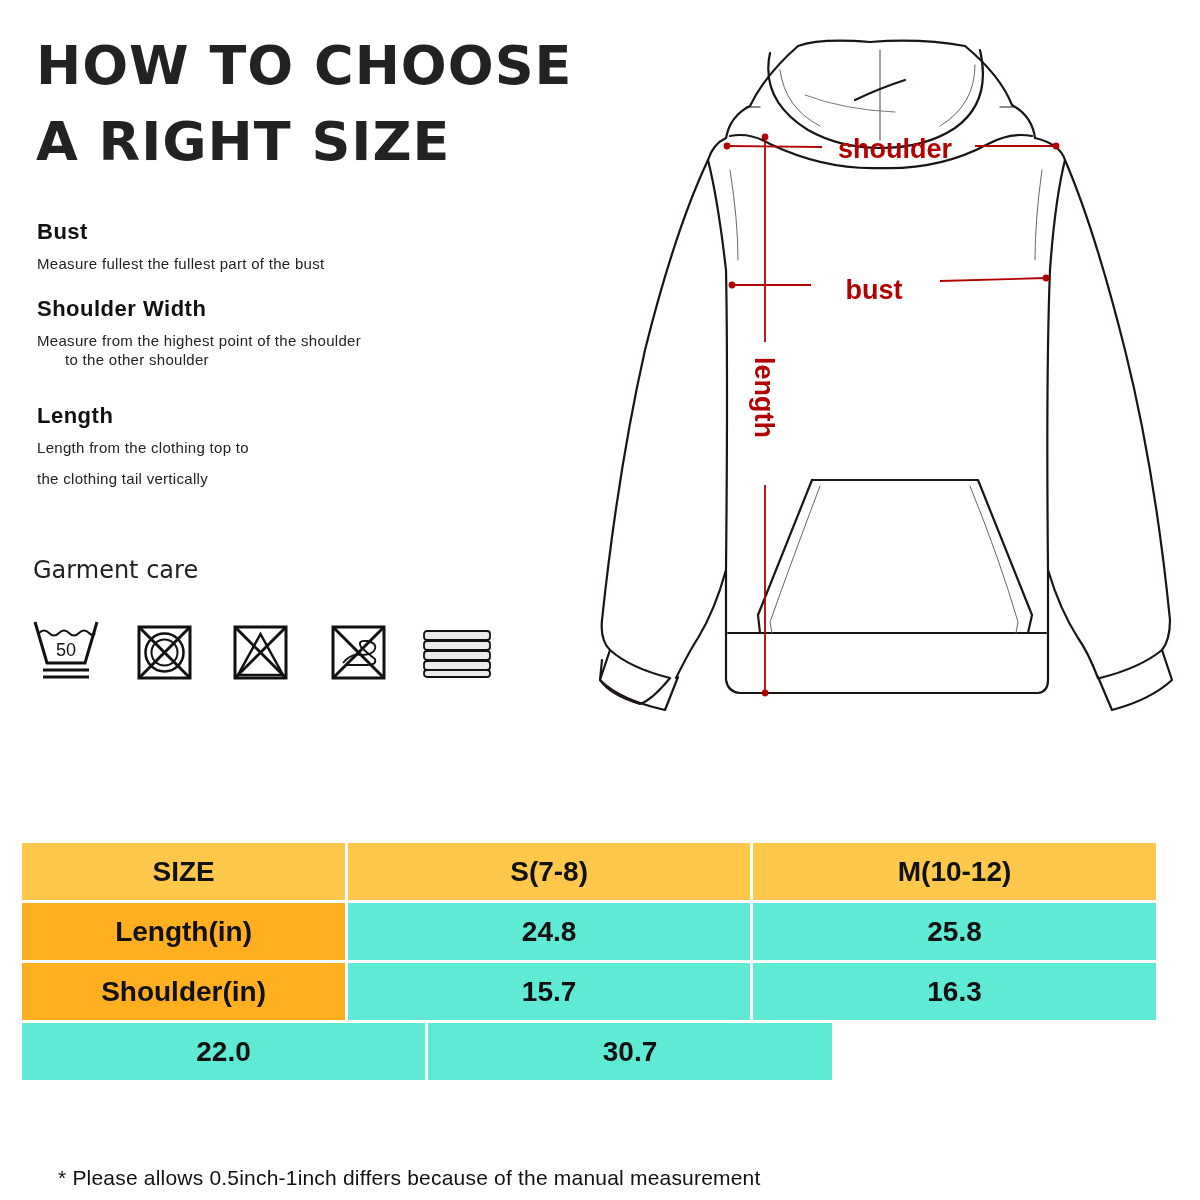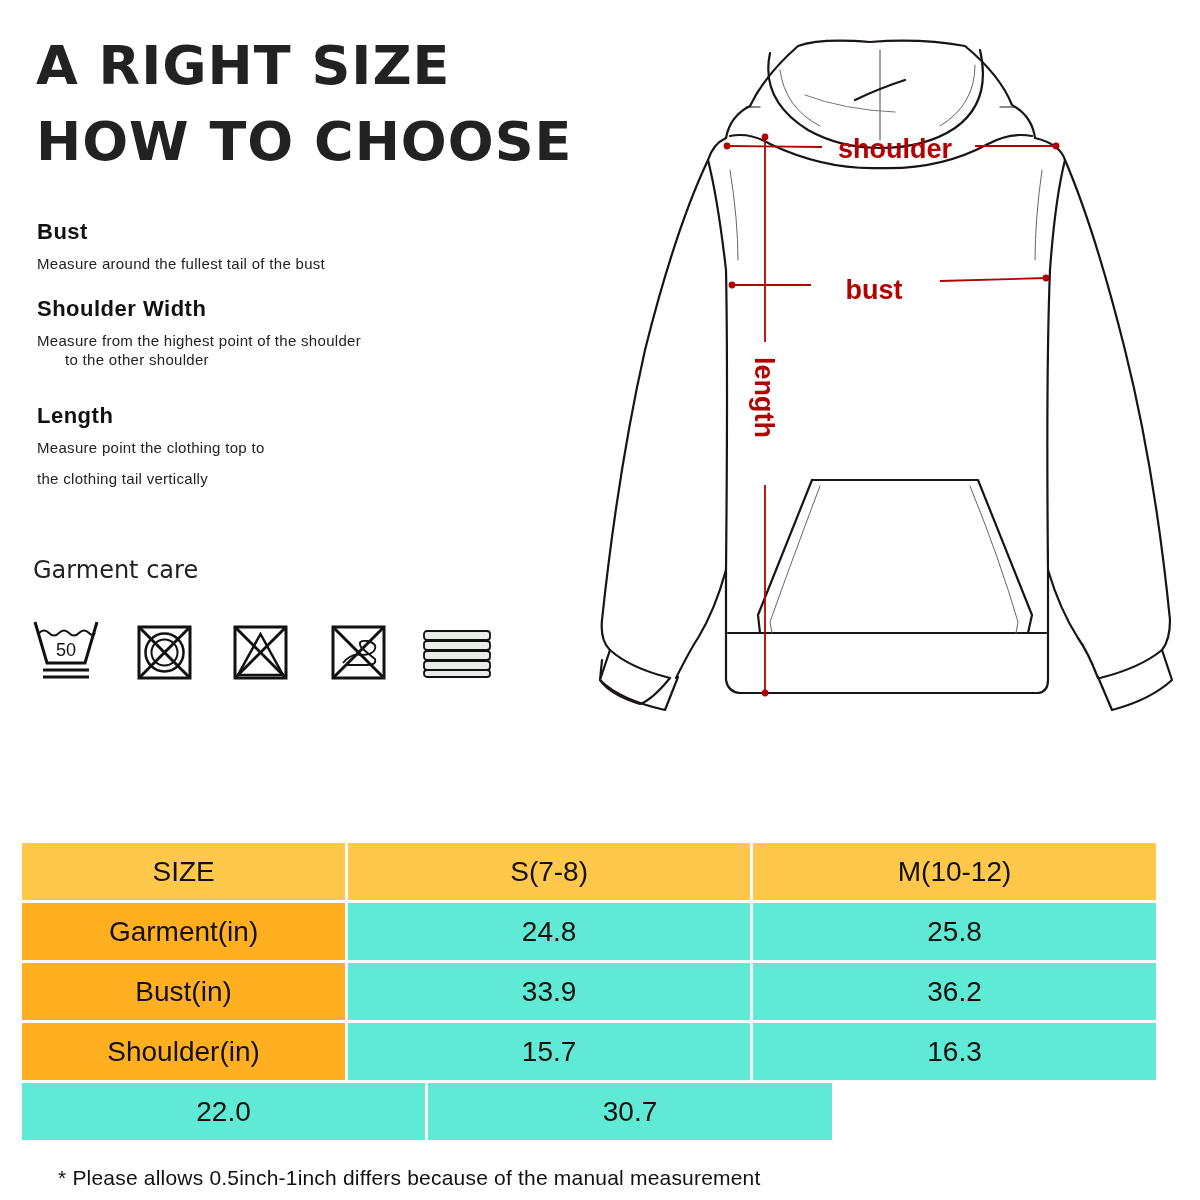--- a/index.html
+++ b/index.html
@@ -8,49 +8,49 @@
   .title div { white-space:nowrap; }
   .guide { position:absolute; left:37px; }
   .guide h3 { margin:0; font-family:"Liberation Sans", sans-serif; font-weight:bold; font-size:22px; color:#111; letter-spacing:0.5px; }
   .guide p { margin:0; font-size:15px; color:#222; letter-spacing:0.3px; }
   .care-title { position:absolute; left:33px; top:556px; font-family:"DejaVu Sans", sans-serif; font-size:24px; color:#222; }
   .care-icons { position:absolute; left:0; top:615px; width:520px; height:75px;text-align:right; }
   .care-icon { position:absolute; }
   .hoodie { position:absolute; left:580px; top:20px; width:620px; height:720px; }
   .size-table { position:absolute; left:22px; top:843px; width:1134px; border-collapse:separate; border-spacing:0; }
   .row { display:flex; height:57px; margin-bottom:3px; }
-  .cell { display:flex; align-items:center; justify-content:center; font-weight:normal; font-size:28px; color:#111; box-sizing:border-box; }
+  .cell { display:flex; align-items:center; justify-content:center; font-weight:bold; font-size:28px; color:#111; box-sizing:border-box; }
   .c0 { width:324px; margin-right:3px; }
   .c1 { width:403px; margin-right:3px; }
   .c2 { width:404px; }
   .hdr .cell { background:#ffc84a; }
   .body .c0 { background:#ffaf20; }
   .body .c1, .body .c2 { background:#5eead4; }
   .note { position:absolute; left:58px; top:1166px; font-size:21px; color:#111; white-space:nowrap; letter-spacing:0.2px; }
 </style>
 </head>
 <body>
 
 <div class="title">
+  <div>HOW TO CHOOSE</div>
   <div>A RIGHT SIZE</div>
-  <div>HOW TO CHOOSE</div>
 </div>
 
 <div class="guide" style="top:219px;">
   <h3>Bust</h3>
-  <p style="margin-top:10px;">Measure around the fullest tail of the bust</p>
+  <p style="margin-top:10px;">Measure fullest the fullest part of the bust</p>
 </div>
 <div class="guide" style="top:296px;">
   <h3>Shoulder Width</h3>
   <p style="margin-top:10px;">Measure from the highest point of the shoulder</p>
   <p style="margin-top:2px;margin-left:28px;">to the other shoulder</p>
 </div>
 <div class="guide" style="top:403px;">
   <h3>Length</h3>
-  <p style="margin-top:10px;">Measure point the clothing top to</p>
+  <p style="margin-top:10px;">Length from the clothing top to</p>
   <p style="margin-top:14px;">the clothing tail vertically</p>
 </div>
 
 <div class="care-title">Garment care</div>
 <div class="care-icons">
 
   <svg class="care-icon" style="left:33px;top:3px;" width="66" height="65" viewBox="0 0 66 65">
     <path d="M2 4 L14 45 L52 45 L64 4" fill="none" stroke="#111" stroke-width="3"></path>
     <path d="M6 15 Q11 10 16 15 Q21 20 26 15 Q31 10 36 15 Q41 20 46 15 Q51 10 56 15 Q60 19 62 15" fill="none" stroke="#111" stroke-width="2"></path>
     <text x="33" y="38" font-family="Liberation Sans, sans-serif" font-size="18" text-anchor="middle" fill="#111">50</text>
@@ -145,28 +145,23 @@
   <text x="0" y="0" transform="translate(175 337) rotate(90)" font-family="Liberation Sans, sans-serif" font-weight="bold" font-size="27" fill="#b30000">length</text>
 </svg>
 
 <div class="size-table">
   <div class="row hdr">
     <div class="cell c0">SIZE</div>
     <div class="cell c1">S(7-8)</div>
     <div class="cell c2">M(10-12)</div>
   </div>
   <div class="row body">
-    <div class="cell c0">Garment(in)</div>
+    <div class="cell c0">Length(in)</div>
     <div class="cell c1">24.8</div>
     <div class="cell c2">25.8</div>
-  </div>
-  <div class="row body">
-    <div class="cell c0">Bust(in)</div>
-    <div class="cell c1">33.9</div>
-    <div class="cell c2">36.2</div>
   </div>
   <div class="row body">
     <div class="cell c0">Shoulder(in)</div>
     <div class="cell c1">15.7</div>
     <div class="cell c2">16.3</div>
   </div>
   <div class="row body">
     <div class="cell c1">22.0</div>
     <div class="cell c2">30.7</div>
   </div>

